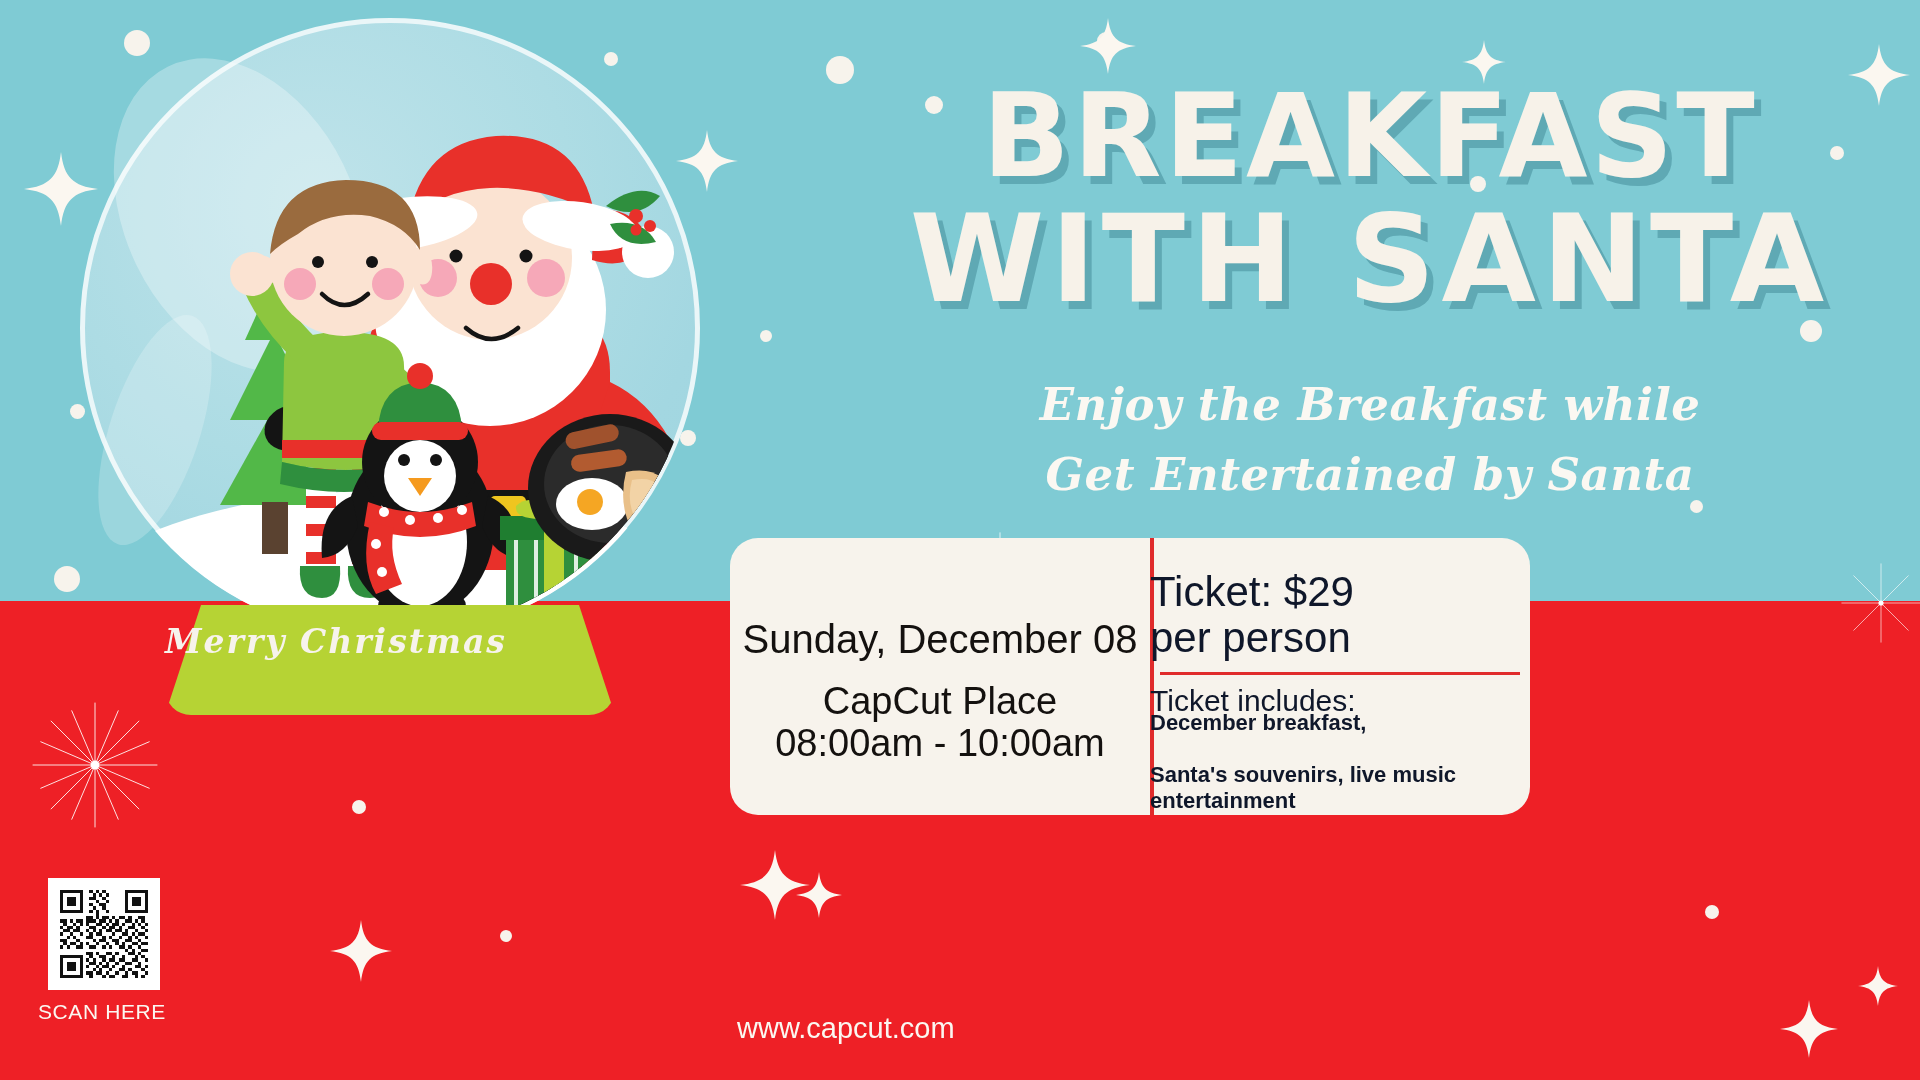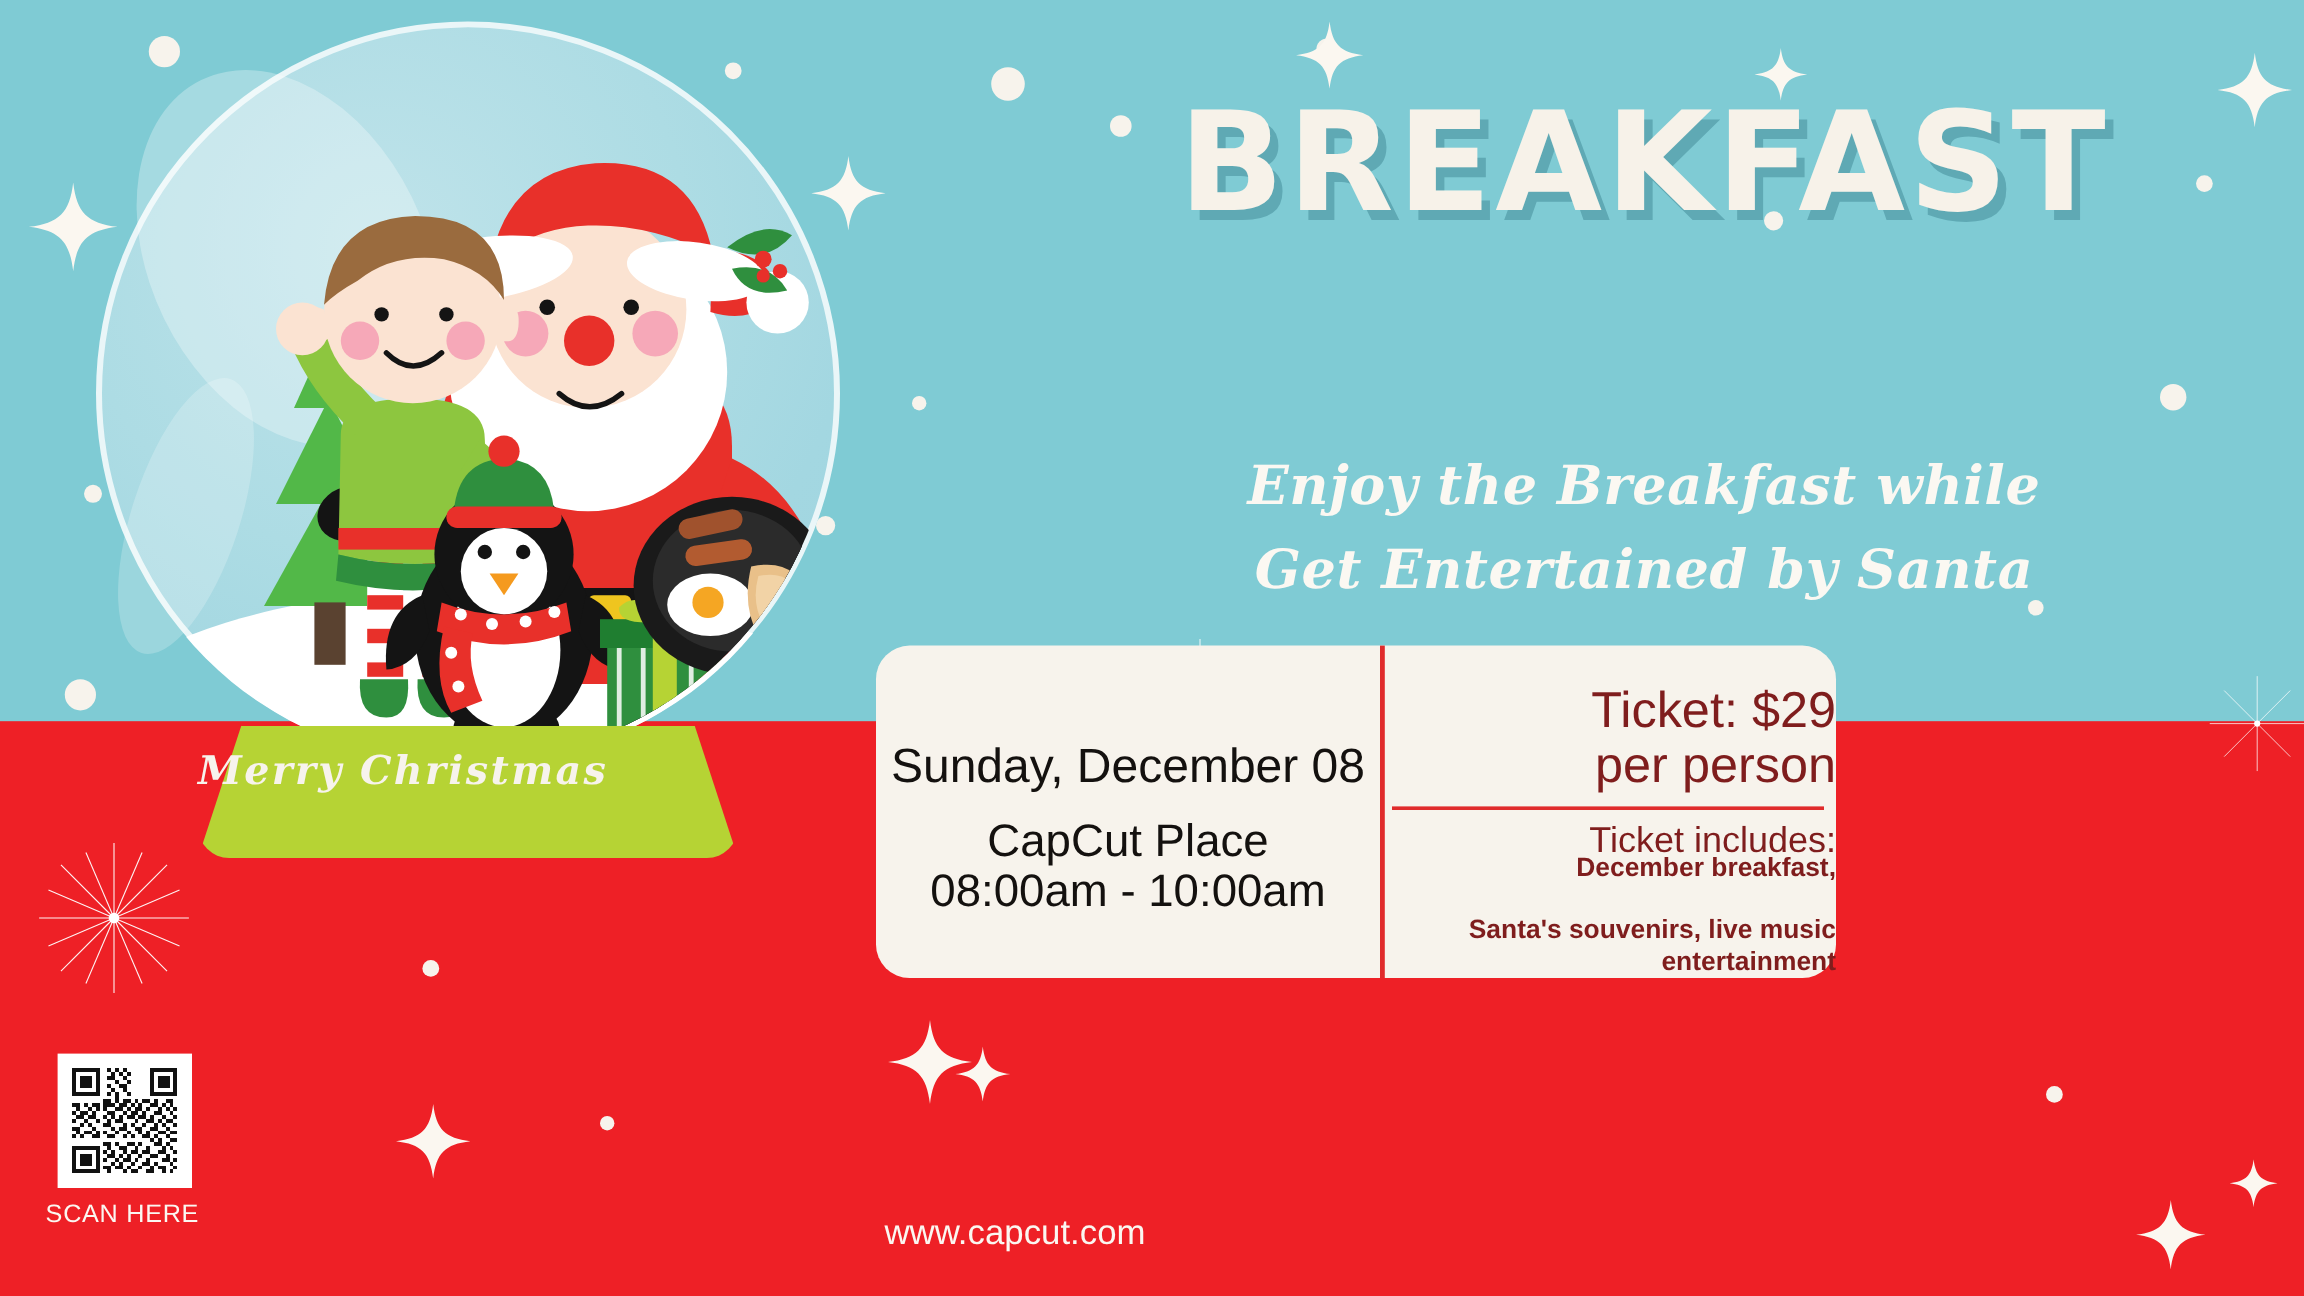--- a/index.html
+++ b/index.html
@@ -47,21 +47,21 @@
   #subtitle-block{position:absolute;left:850px;top:370px;width:1040px;}
   #card-date-wrap{position:absolute;left:730px;top:538px;width:420px;height:277px;background:#F7F3EC;
      border-radius:28px 0 0 28px;}
   #card-right-wrap{position:absolute;left:1150px;top:538px;width:380px;height:277px;background:#F7F3EC;
      border-radius:0 28px 28px 0;}
   .vdiv{position:absolute;left:1150px;top:538px;width:4px;height:277px;background:#E02B2B;}
   .hdiv{position:absolute;left:1160px;top:672px;width:360px;height:3px;background:#E02B2B;}
 
   .date-txt{position:absolute;left:730px;width:420px;text-align:center;color:#14110F;
      font-family:"Liberation Sans",sans-serif;font-weight:400;}
-  .price-txt{position:absolute;left:1150px;width:380px;text-align:right;color:#7f1d1d;
+  .price-txt{position:absolute;left:1150px;width:380px;text-align:left;color:#0f172a;
      font-family:"Liberation Sans",sans-serif;}
 
   
   #qr{position:absolute;left:48px;top:878px;width:112px;height:112px;background:#FFFFFF;padding:9px;box-sizing:border-box;}
   #qr svg{display:block;}
   .scan-label{position:absolute;left:38px;top:1000px;width:160px;color:#FBF7F1;
      font-size:21px;letter-spacing:.6px;font-family:"Liberation Sans",sans-serif;}
   .foot{position:absolute;color:#FBF7F1;font-size:29px;font-family:"Liberation Sans",sans-serif;font-weight:300;}
 </style>
 </head>
@@ -433,20 +433,21 @@
 
       </g>
     </svg>
 
     <div class="globe-base"></div>
     <div class="base-text">Merry  Christmas</div>
   </div>
 
   <div id="title-block">
     <div class="title-line l1">BREAKFAST</div>
+    <div class="title-line l2">WITH SANTA</div>
   </div>
 
   <div id="subtitle-block">
     <div class="sub-line">Enjoy the Breakfast while</div>
     <div class="sub-line">Get Entertained by Santa</div>
   </div>
 
   <div id="card-date-wrap"></div>
   <div id="card-right-wrap"></div>
   <div class="vdiv"></div>

